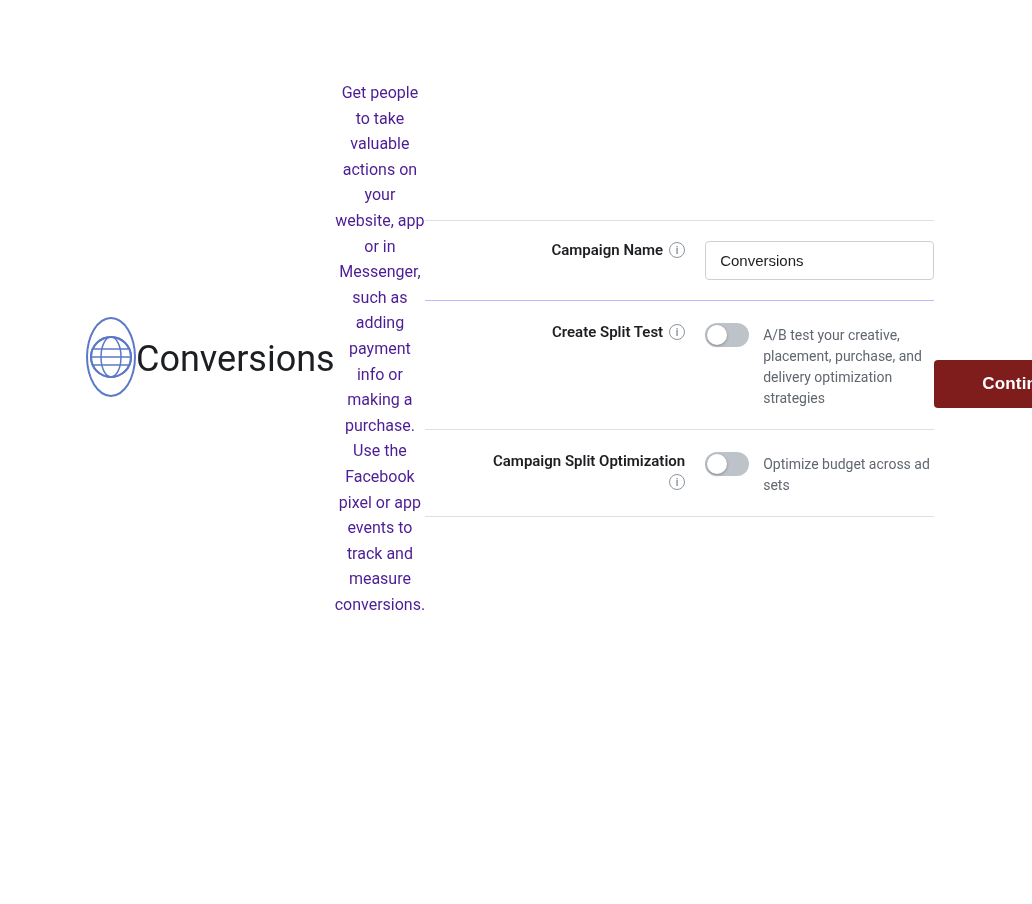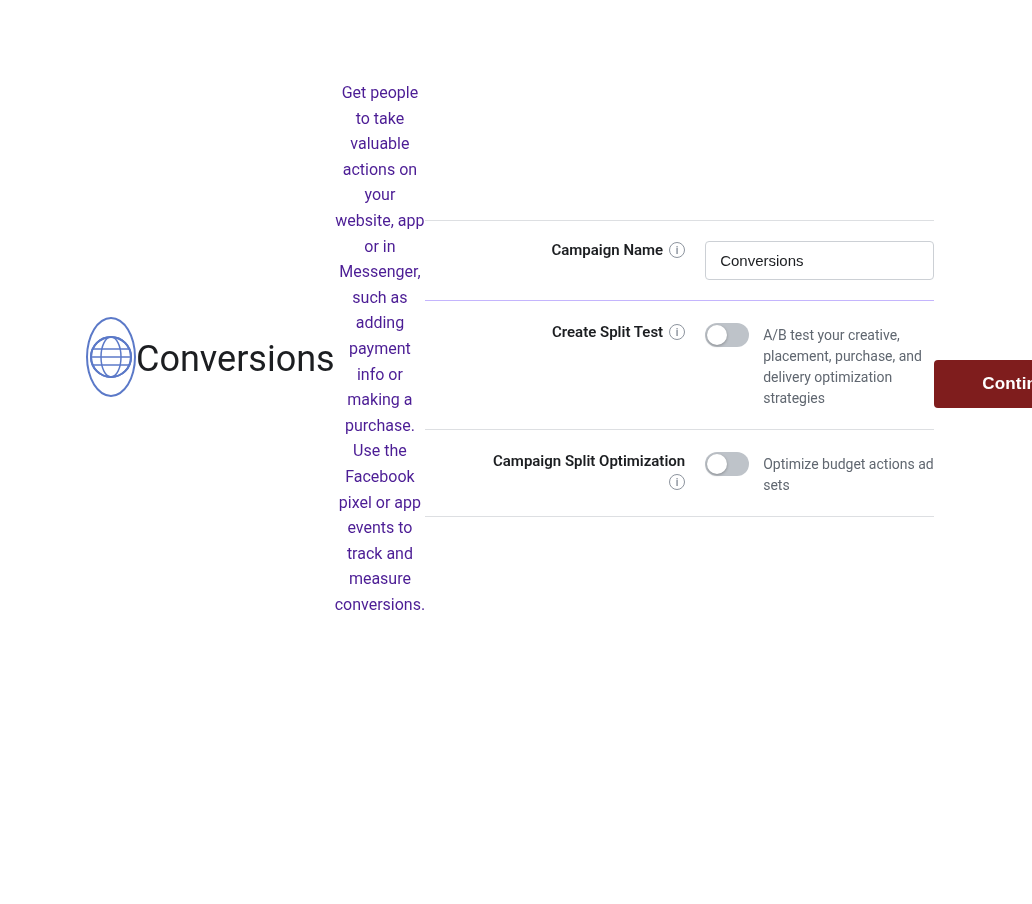--- a/index.html
+++ b/index.html
@@ -268,21 +268,21 @@
     <div class="toggle-row">
       <div class="toggle-label-group multi-line">
         <span class="form-label">Campaign Split Optimization</span>
         <span class="info-icon" title="Campaign Budget Optimization info">i</span>
       </div>
       <div class="toggle-right">
         <label class="toggle-switch">
           <input type="checkbox" style="">
           <span class="toggle-slider"></span>
         </label>
-        <span class="toggle-description">Optimize budget actions ad sets</span>
+        <span class="toggle-description">Optimize budget across ad sets</span>
       </div>
     </div>
 
   </div>
 
   <button class="continue-btn">Continue</button>
 
 </div>
 
 </body></html>

